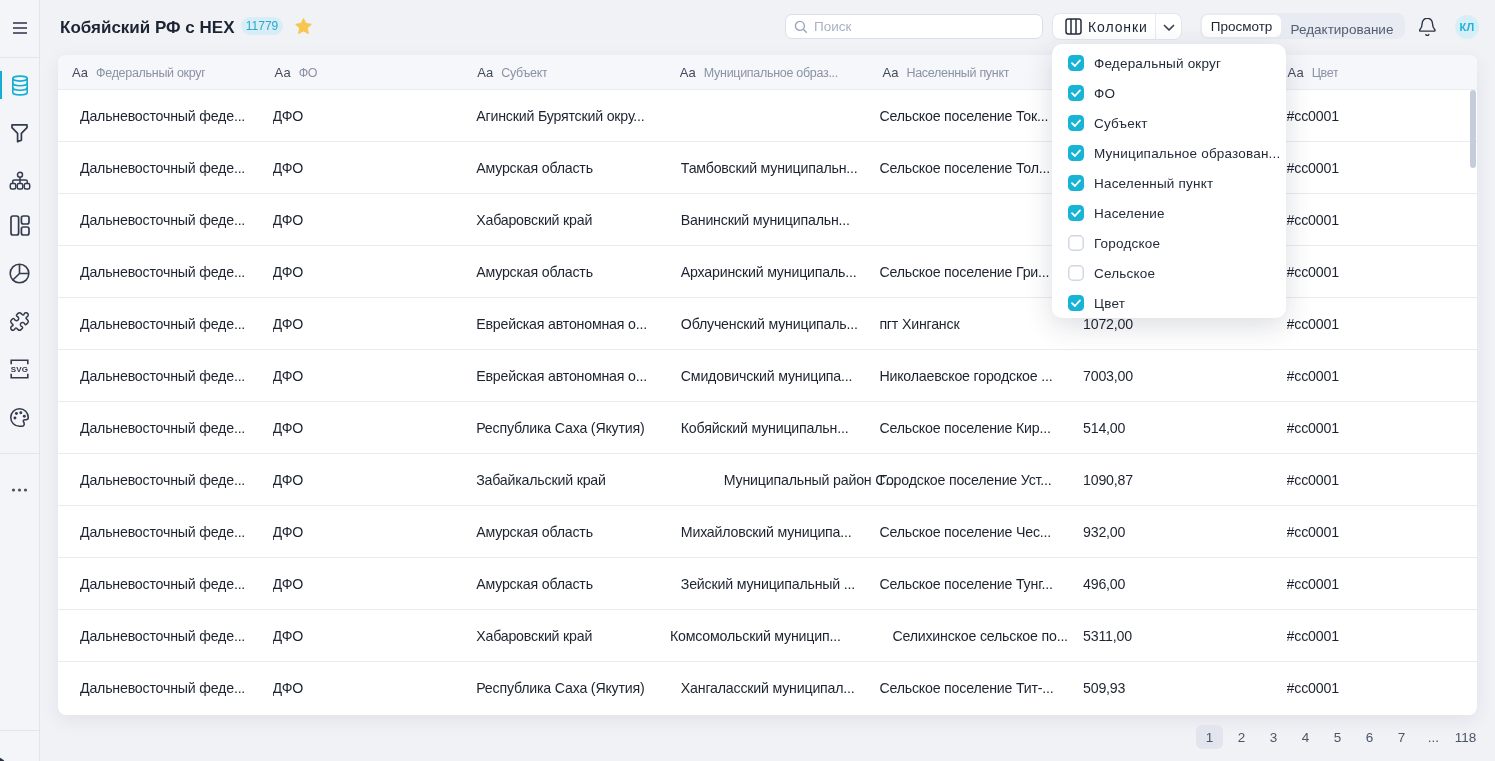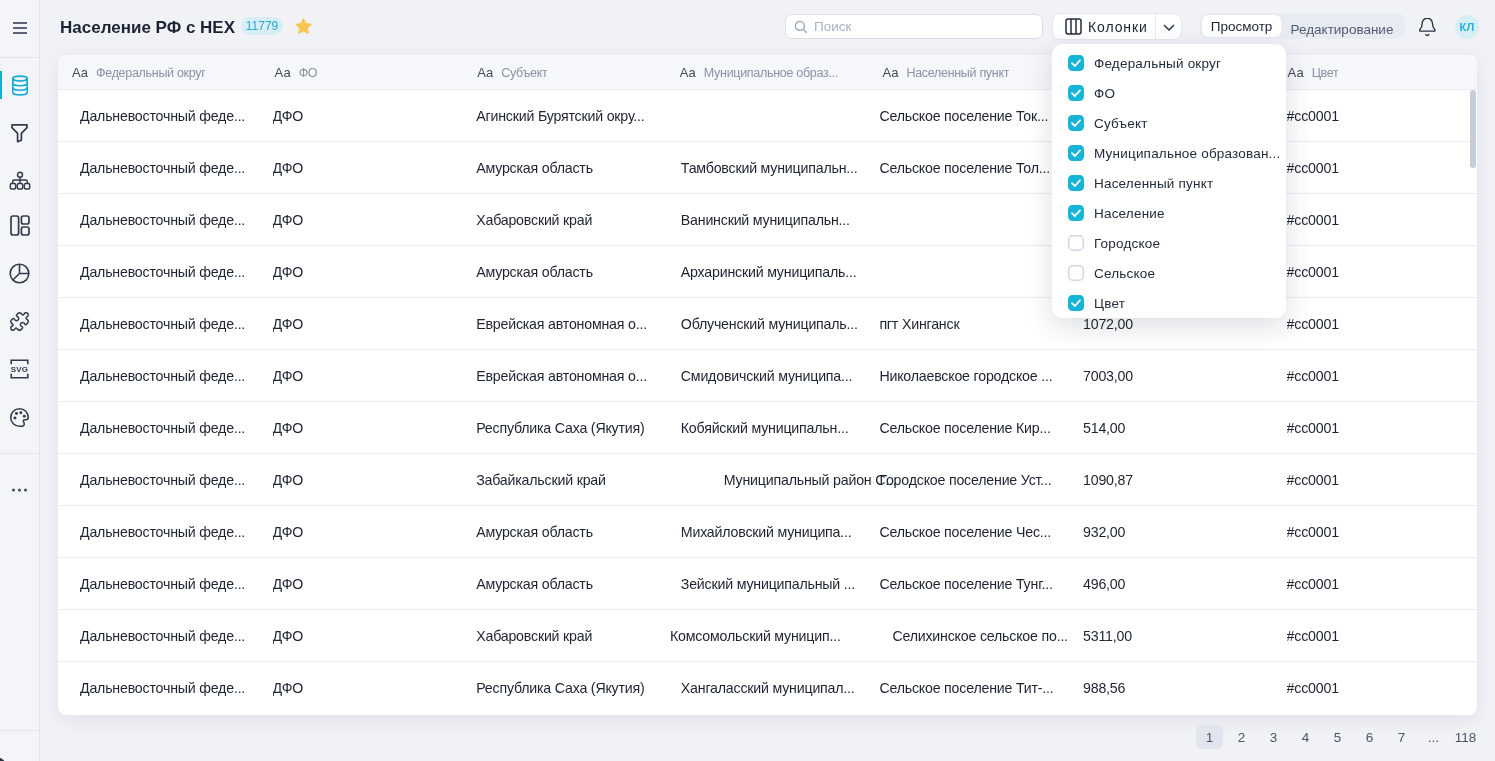--- a/index.html
+++ b/index.html
@@ -120,21 +120,21 @@
         <g fill="#4a5160">
           <circle cx="2.5" cy="3" r="1.6"></circle>
           <circle cx="8.5" cy="3" r="1.6"></circle>
           <circle cx="14.5" cy="3" r="1.6"></circle>
         </g>
       </svg>
     </div>
     <div class="sb-sep" style="top:730px;"></div>
     <div class="blob"></div>
   </div>
-<div class="title">Население РФ с НЕХ</div>
+<div class="title">Кобяйский РФ с НЕХ</div>
 <div class="badge">11779</div>
 <div style="position:absolute; left:295px; top:18px;"><svg width="17" height="17" viewBox="0 0 17 17" style="">
       <path d="M8.5 0.6 L10.9 5.5 L16.3 6.3 L12.4 10.1 L13.3 15.5 L8.5 12.9 L3.7 15.5 L4.6 10.1 L0.7 6.3 L6.1 5.5 Z" fill="#f7c64f" stroke="#f7c64f" stroke-width="1" stroke-linejoin="round"></path>
     </svg></div>
 <div class="searchbox">
     <span style="margin-left:8px; display:flex;">
       <svg width="14" height="14" viewBox="0 0 14 14" style="">
         <g fill="none" stroke="#9aa4b8" stroke-width="1.4">
           <circle cx="5.9" cy="5.9" r="4.5"></circle>
           <line x1="9.3" y1="9.3" x2="12.7" y2="12.7"></line>
@@ -223,20 +223,21 @@
       <div class="td" style="left:214.6px; width:188.6px;">ДФО</div>
       <div class="td" style="left:418.2px; width:187.6px;">Хабаровский край</div>
       <div class="td" style="left:622.8px; width:185.6px;">Ванинский муниципальн...</div>
       <div class="td" style="left:1228.6px; width:187.6px;">#cc0001</div>
     </div>
     <div class="trow" style="top:191px;">
       <div class="td" style="left:22.0px; width:178.6px;">Дальневосточный феде...</div>
       <div class="td" style="left:214.6px; width:188.6px;">ДФО</div>
       <div class="td" style="left:418.2px; width:187.6px;">Амурская область</div>
       <div class="td" style="left:622.8px; width:185.6px;">Архаринский муниципаль...</div>
+      <div class="td" style="left:821.4px; width:189.6px;">Сельское поселение Гри...</div>
       <div class="td" style="left:1228.6px; width:187.6px;">#cc0001</div>
     </div>
     <div class="trow" style="top:243px;">
       <div class="td" style="left:22.0px; width:178.6px;">Дальневосточный феде...</div>
       <div class="td" style="left:214.6px; width:188.6px;">ДФО</div>
       <div class="td" style="left:418.2px; width:187.6px;">Еврейская автономная о...</div>
       <div class="td" style="left:622.8px; width:185.6px;">Облученский муниципаль...</div>
       <div class="td" style="left:821.4px; width:189.6px;">пгт Хинганск</div>
       <div class="td" style="left:1025.0px; width:188.6px;">1072,00</div>
       <div class="td" style="left:1228.6px; width:187.6px;">#cc0001</div>
@@ -294,21 +295,21 @@
       <div class="td" style="left:821.4px; width:189.6px;margin-left:13px;">Селихинское сельское по...</div>
       <div class="td" style="left:1025.0px; width:188.6px;">5311,00</div>
       <div class="td" style="left:1228.6px; width:187.6px;">#cc0001</div>
     </div>
     <div class="trow" style="top:607px; border-bottom:none;">
       <div class="td" style="left:22.0px; width:178.6px;">Дальневосточный феде...</div>
       <div class="td" style="left:214.6px; width:188.6px;">ДФО</div>
       <div class="td" style="left:418.2px; width:187.6px;">Республика Саха (Якутия)</div>
       <div class="td" style="left:622.8px; width:185.6px;">Хангаласский муниципал...</div>
       <div class="td" style="left:821.4px; width:189.6px;">Сельское поселение Тит-...</div>
-      <div class="td" style="left:1025.0px; width:188.6px;">988,56</div>
+      <div class="td" style="left:1025.0px; width:188.6px;">509,93</div>
       <div class="td" style="left:1228.6px; width:187.6px;">#cc0001</div>
     </div>
     <div class="scrollthumb"></div>
   </div>
 <div class="pager">
     <div class="pg act">1</div>
     <div class="pg">2</div>
     <div class="pg">3</div>
     <div class="pg">4</div>
     <div class="pg">5</div>

